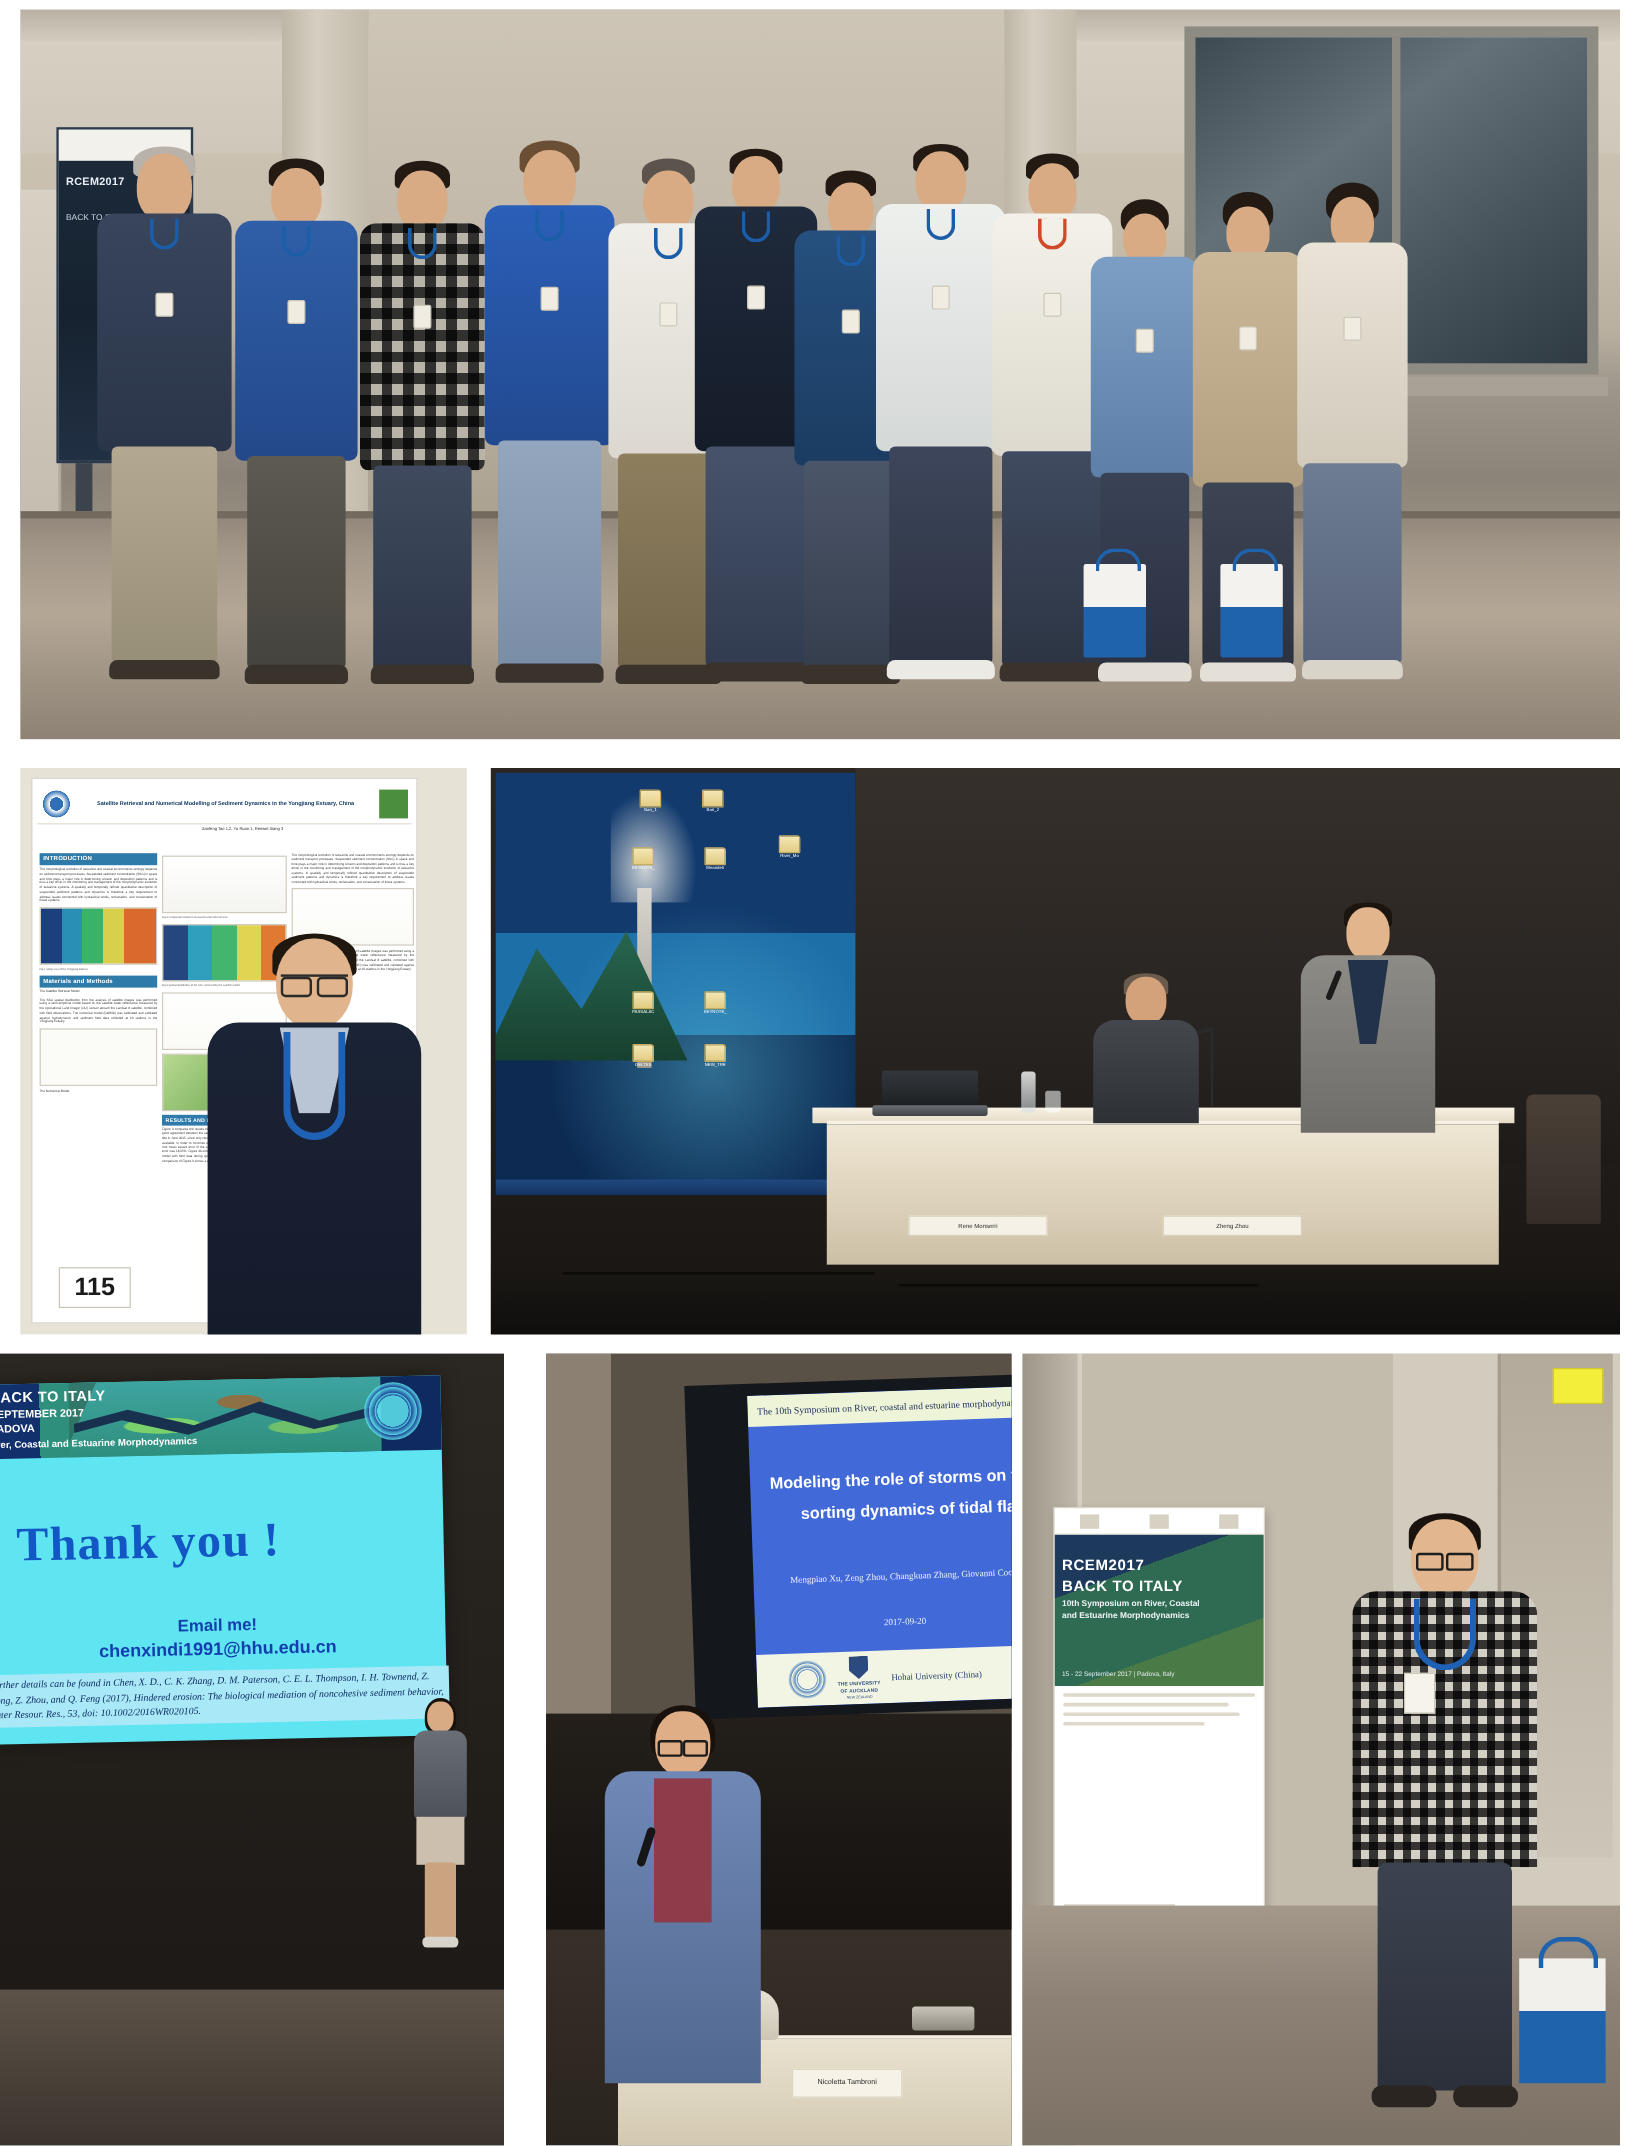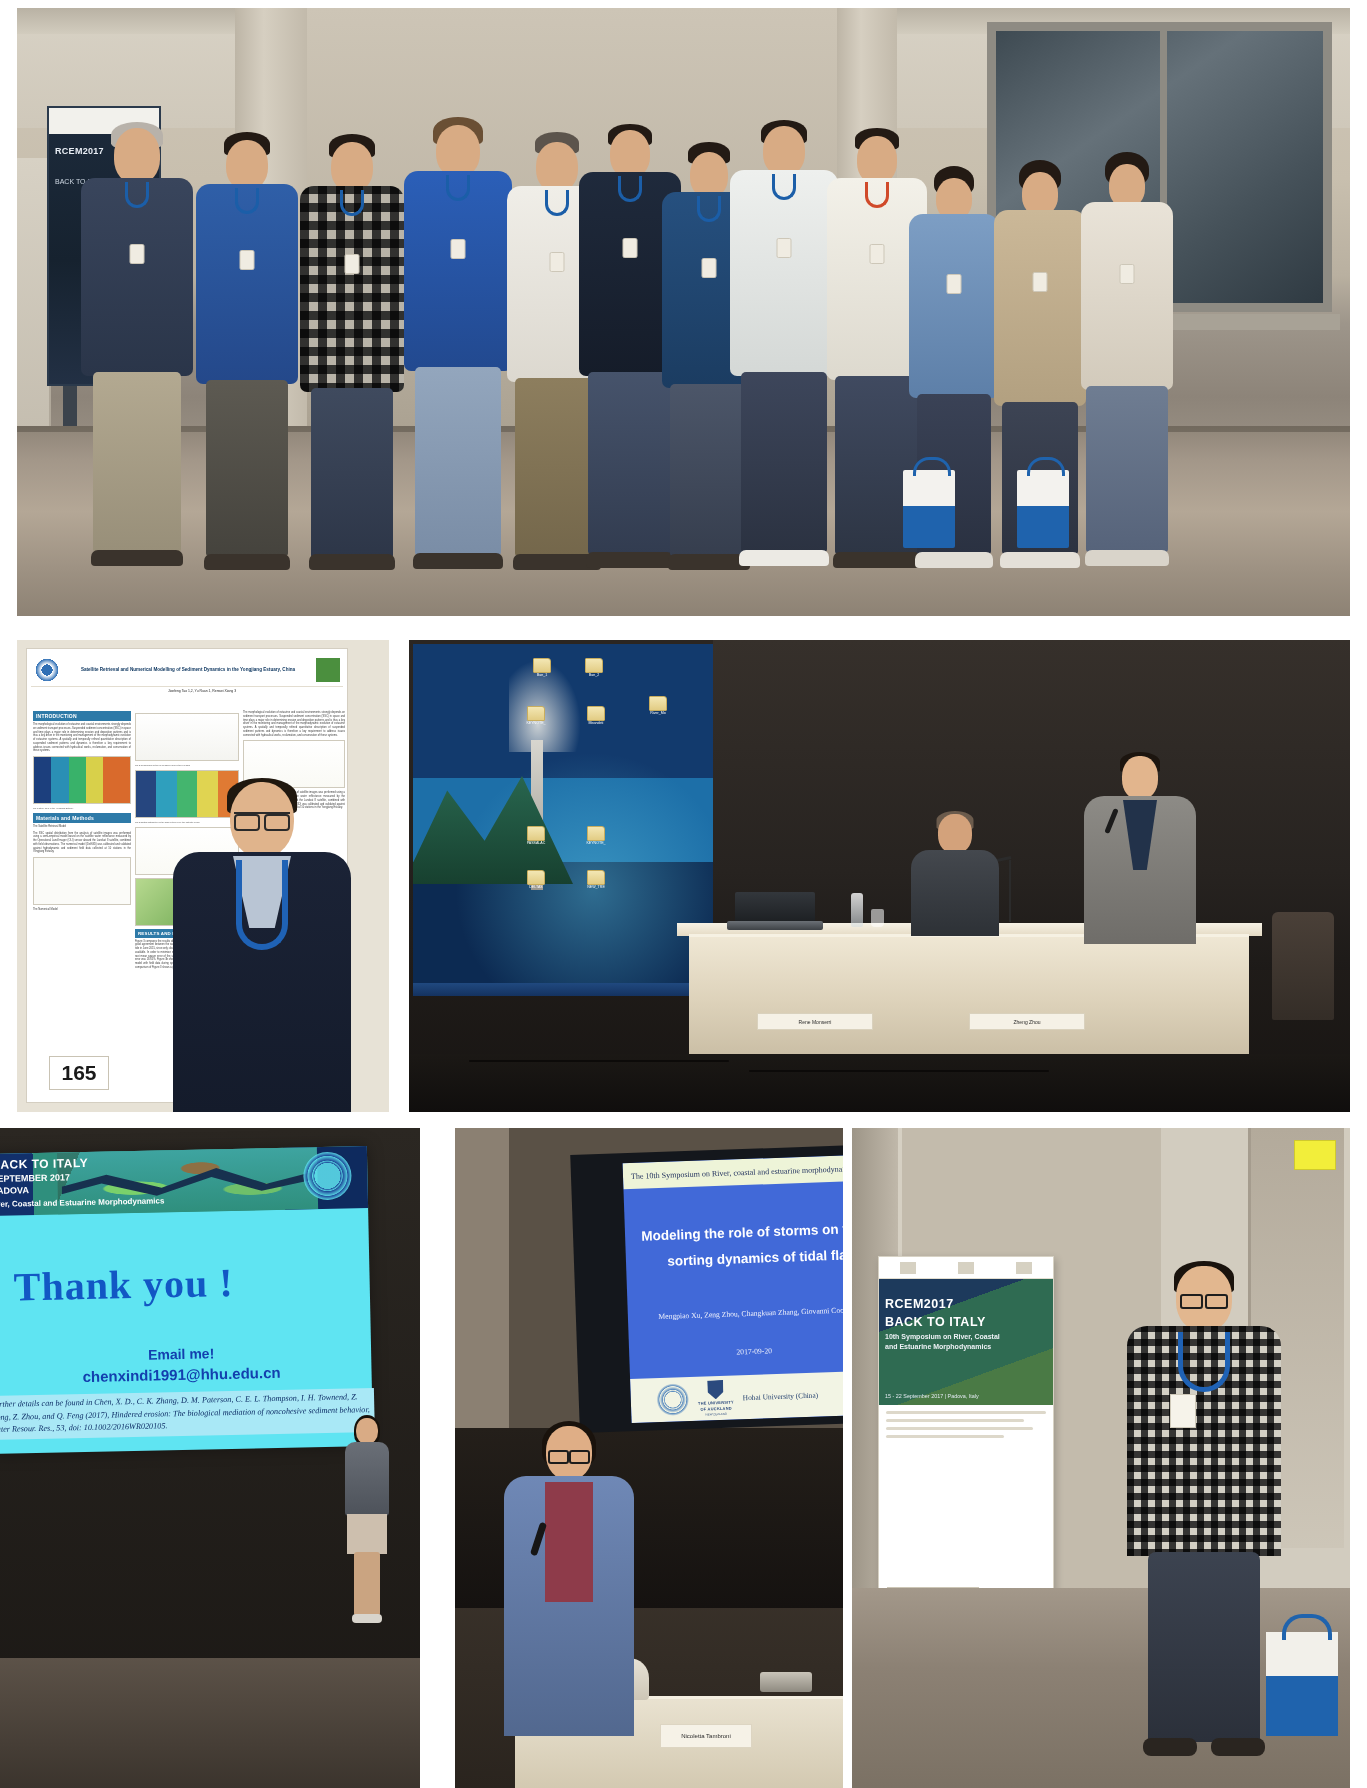--- a/index.html
+++ b/index.html
@@ -949,21 +949,21 @@
         <div class="sec-title small">RESULTS AND DISSCUSSON</div>
         <div class="para">Figure 3 compares the results obtained by above two models with field measurements. A good agreement between the satellite retrieved model and field data is only for the spring tide in June 2015, since only cloud-free images and on the same day as the samples were available. In order to minimize errors due to heterogeneous atmospheric conditions, the root mean square error of the satellite retrieved model was 0.05 kg/m3 and the relative error was 18.65%. Figure 3b shows the comparison of the SSC obtained by the numerical model with field data during spring tide and neap tide cycles in June. In general, the comparison of Figure 3 shows a good agreement between model and measured data.</div>
       </div>
 
       <div class="p-col right">
         <div class="para">The morphological evolution of estuarine and coastal environments strongly depends on sediment transport processes. Suspended sediment concentration (SSC) in space and time plays a major role in determining erosion and deposition patterns and is thus a key driver in the monitoring and management of the morphodynamic evolution of estuarine systems. A spatially and temporally refined quantitative description of suspended sediment patterns and dynamics is therefore a key requirement to address issues connected with hydraulical works, reclamation, and conservation of these systems.</div>
         <div class="fig line"></div>
         <div class="para">The SSC spatial distribution from the analysis of satellite images was performed using a semi-empirical model based on the satellite water reflectance measured by the Operational Land Imager (OLI) sensor aboard the Landsat 8 satellite, combined with field observations. The numerical model (Delft3D) was calibrated and validated against hydrodynamic and sediment field data collected at 10 stations in the Yongjiang Estuary.</div>
       </div>
 
-      <div class="poster-num">165</div>
+      <div class="poster-num">115</div>
     </div>
 
     <div class="pres">
       <div class="hair"></div>
       <div class="head"></div>
       <div class="glasses"></div>
       <div class="jacket"></div>
       <div class="shirt"></div>
       <div class="strap"></div>
     </div>

